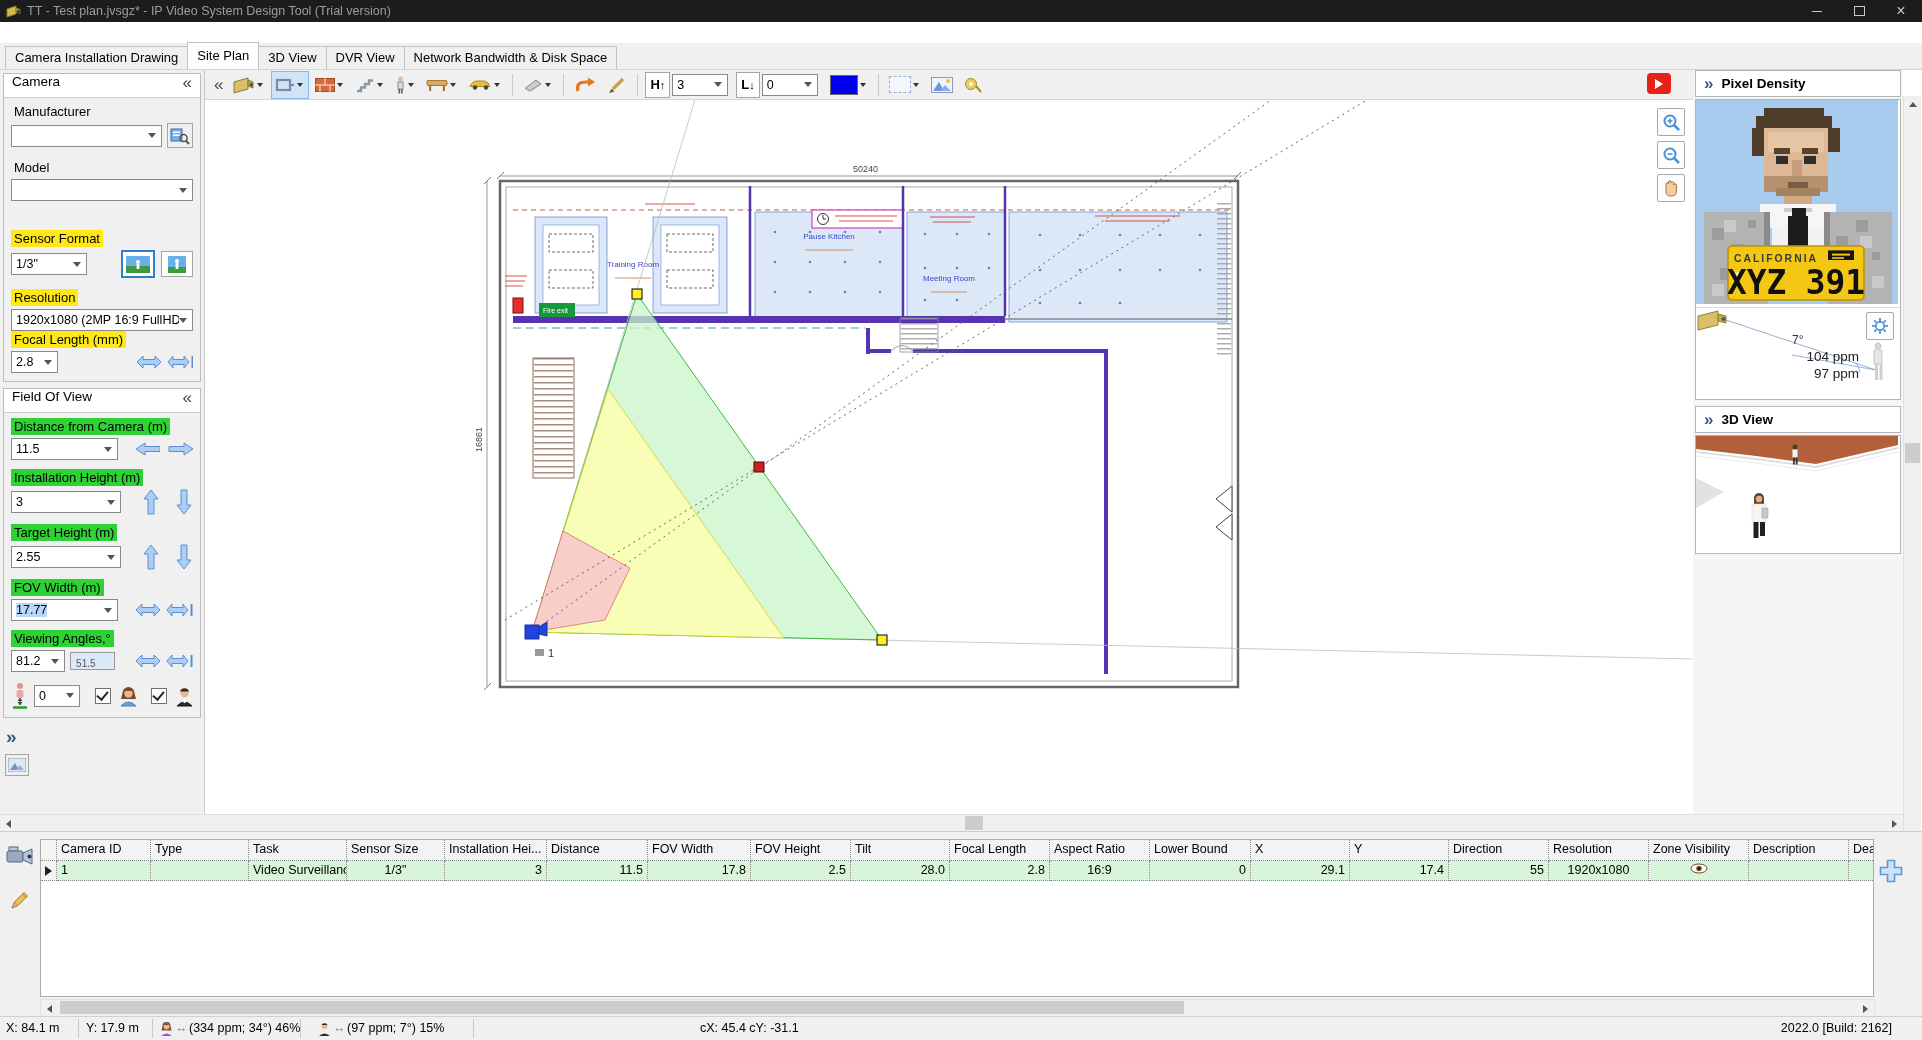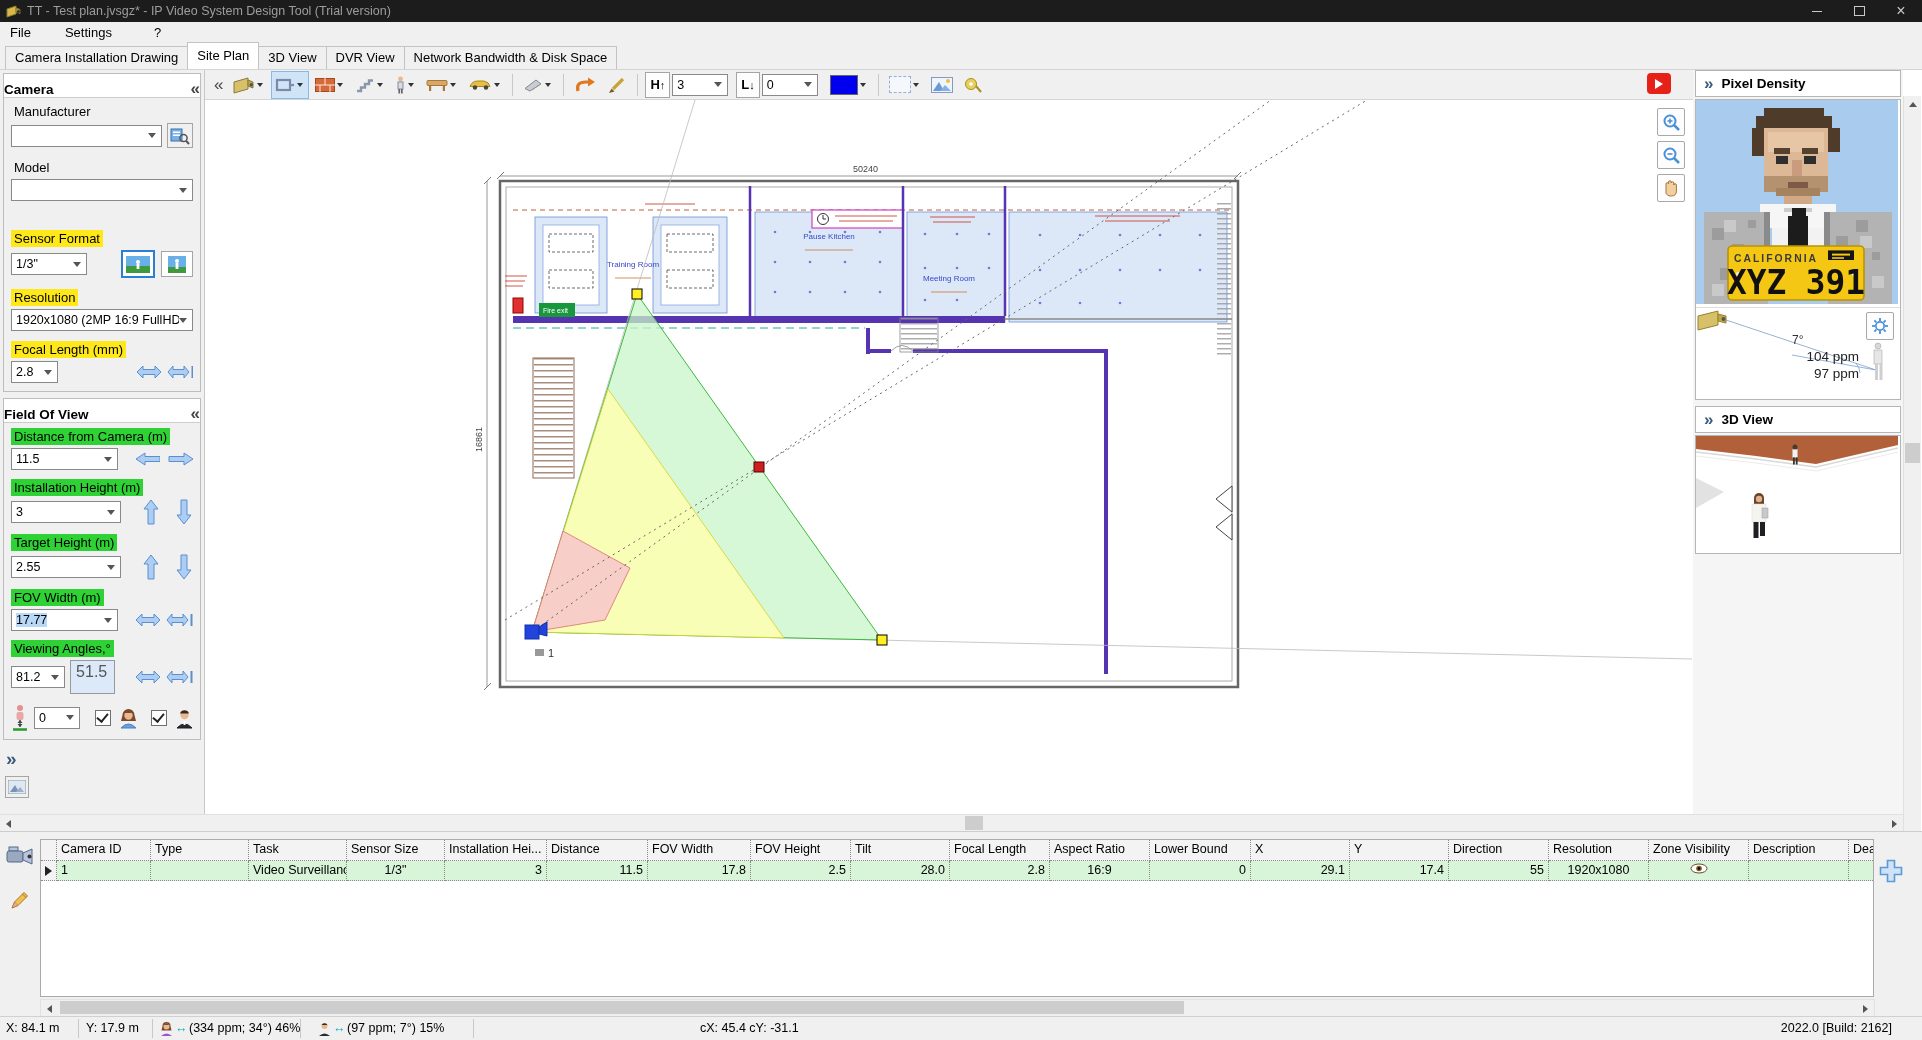--- a/index.html
+++ b/index.html
@@ -13,31 +13,31 @@
   .wmax{width:9px;height:8px;border:1px solid #c9c9c9;display:inline-block}
   
   .menubar{position:absolute;left:0;top:22px;width:1922px;height:21px;background:#f0f0f0;display:flex;align-items:center}
   .menuitem{padding:0 10px;height:21px;line-height:21px}
   .tabbar{position:absolute;left:0;top:43px;width:1922px;height:27px;background:#f0f0f0;display:flex;align-items:flex-end;padding-left:5px;box-sizing:border-box;border-bottom:1px solid #d4d4d4}
   .tab{height:22px;line-height:22px;padding:0 9px;border:1px solid #c3c3c3;border-bottom:none;background:#f0f0f0;margin-right:-1px;white-space:nowrap}
   .tab.active{background:#fff;height:26px;line-height:25px;position:relative;z-index:2}
   
   .lpanel{position:absolute;left:0;top:70px;width:205px;height:744px;background:#f0f0f0;border-right:1px solid #c8c8c8;box-sizing:border-box}
   .section{border:1px solid #bdbdbd;margin:3px 3px 6px 3px;background:#f0f0f0}
-  .sechead{height:23px;background:#fff;border-bottom:1px solid #cdcdcd;display:flex;align-items:flex-end;padding:0 0;font-weight:bold;font-size:13.5px}
+  .sechead{height:23px;background:#fff;border-bottom:1px solid #cdcdcd;display:flex;align-items:flex-start;padding:0 8px;font-weight:normal;font-size:13.5px}
   .collapse{margin-left:auto;color:#444;font-size:17px;line-height:17px}
   .collapse::after{content:"\00AB"}
   .secbody{padding:5px 7px 8px 7px}
   .flabel{display:inline-block;padding:1px 3px;margin-bottom:3px}
   .hl-y{background:#ffe81a}
   .hl-g{background:#2fd235}
   .combo{display:flex;align-items:center;background:#fff;border:1px solid #898989;height:22px;box-sizing:border-box}
   .combo .cval{flex:1;padding:0 4px;white-space:nowrap;overflow:hidden;font-size:12.5px}
   .chev{width:0;height:0;border-left:4px solid transparent;border-right:4px solid transparent;border-top:5px solid #555;margin-right:5px;flex:none}
-  .rofield{background:#dce9f9;border:1px solid #999;height:34px;line-height:22px;box-sizing:border-box;color:#555;padding:0 5px;font-size:16px}
+  .rofield{background:#dce9f9;border:1px solid #999;height:18px;line-height:22px;box-sizing:border-box;color:#555;padding:0 5px;font-size:10px}
   .row{display:flex;align-items:center}
   .sel{background:#b8d8f8}
   .cb{width:14px;height:14px;background:#fff;border:1px solid #707070;position:relative;flex:none}
   .cb::after{content:"";position:absolute;left:3px;top:0px;width:5px;height:9px;border:solid #222;border-width:0 2px 2px 0;transform:rotate(40deg)}
   .sqbtn{background:#f0f0f0;border:1px solid #a5a5a5;display:flex;align-items:center;justify-content:center;box-sizing:border-box}
   .imgbtn{width:30px;height:24px;background:#fff;border:1px solid #a5a5a5;display:flex;align-items:center;justify-content:center}
   .imgbtn.on{border:2px solid #2a7fd4}
   .expand{color:#3a5a7a;font-size:19px;font-weight:bold}
   .expand::after{content:"\00BB"}
   
@@ -99,25 +99,20 @@
       <div class="winbtn">
           <span class="wmin"></span>
         </div>
       <div class="winbtn">
           <span class="wmax"></span>
         </div>
       <div class="winbtn" style="font-size:16px">×</div>
     </div>
   </div>
 
-  <div class="menubar">
-    <div class="menuitem">File</div>
-    <div class="menuitem" style="margin-left:14px">Settings</div>
-    <div class="menuitem" style="margin-left:22px">?</div>
-  </div>
 
   <div class="tabbar">
     <div class="tab">Camera Installation Drawing</div>
     <div class="tab active">Site Plan</div>
     <div class="tab">3D View</div>
     <div class="tab">DVR View</div>
     <div class="tab">Network Bandwidth &amp; Disk Space</div>
   </div>
 
   <div class="lpanel">
@@ -169,21 +164,21 @@
                 <circle cx="9" cy="5" r="2" fill="#fff"></circle>
                 <rect x="7.6" y="7" width="2.8" height="6" fill="#fff"></rect>
               </svg>
           </div>
         </div>
         <div class="flabel hl-y" style="margin-top:11px">Resolution</div>
         <div class="combo" style="width:182px">
             <span class="cval">1920x1080 (2MP 16:9 FullHD)</span>
             <span class="chev"></span>
           </div>
-        <div class="flabel hl-y" style="margin-top:10px">Focal Length (mm)</div>
+        <div class="flabel hl-y" style="margin-top:0">Focal Length (mm)</div>
         <div class="row">
           <div class="combo" style="width:50px">
               <span class="cval">2.8</span>
               <span class="chev"></span>
             </div>
           <svg width="26" height="14" style="margin-left:78px">
               <path d="M7 1 L1 7 L7 13 L7 9.5 H19 V13 L25 7 L19 1 V4.5 H7 Z" fill="#aecdf2" stroke="#5b8fd0"></path>
             </svg>
           <svg width="28" height="14" style="margin-left:6px">
               <path d="M6 1 L1 7 L6 13 L6 9.5 H17 V13 L22 7 L17 1 V4.5 H6 Z" fill="#aecdf2" stroke="#5b8fd0"></path>

